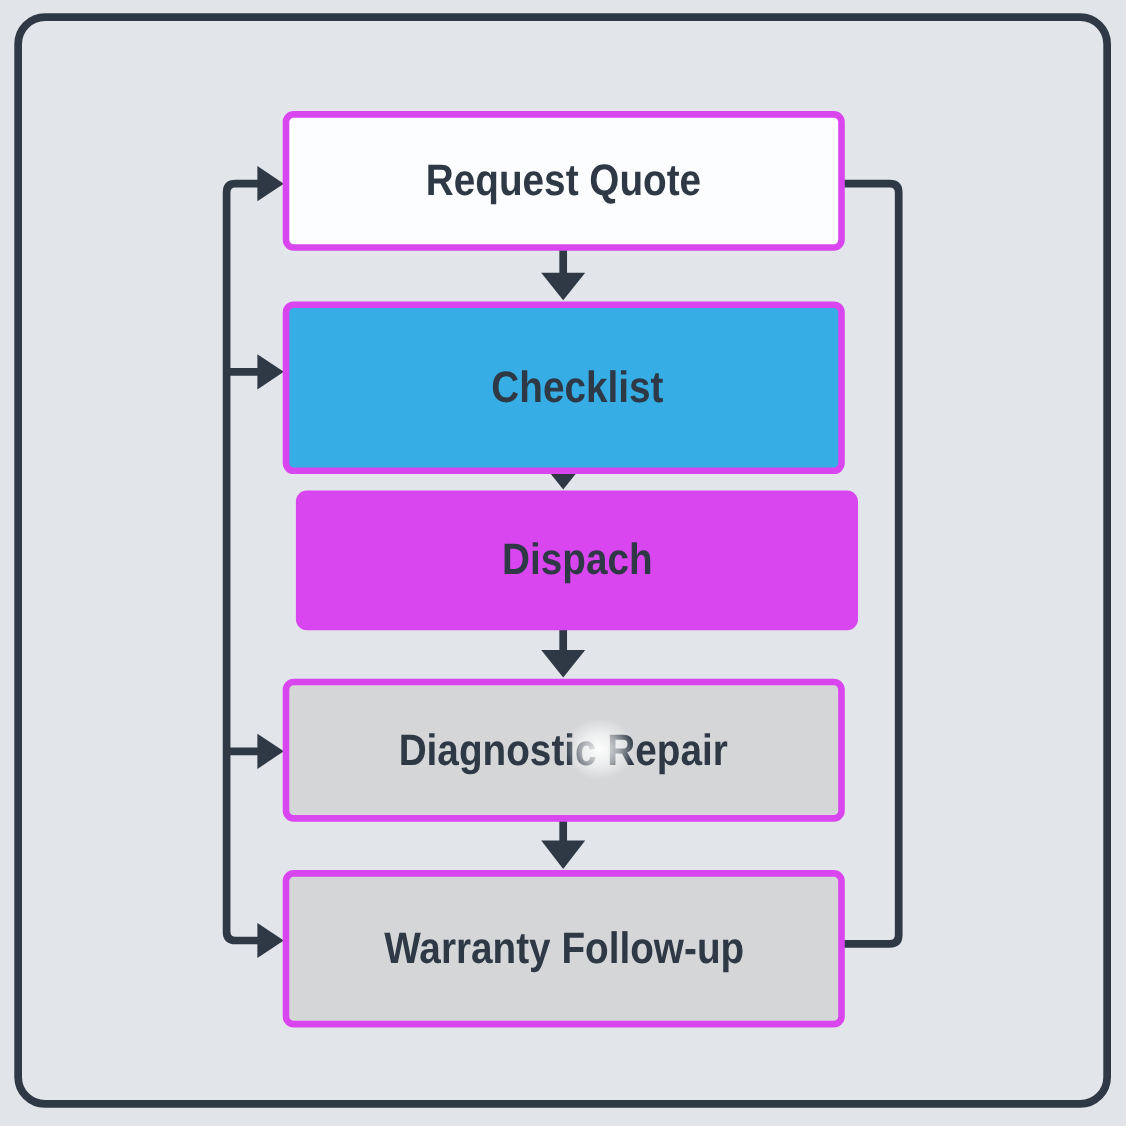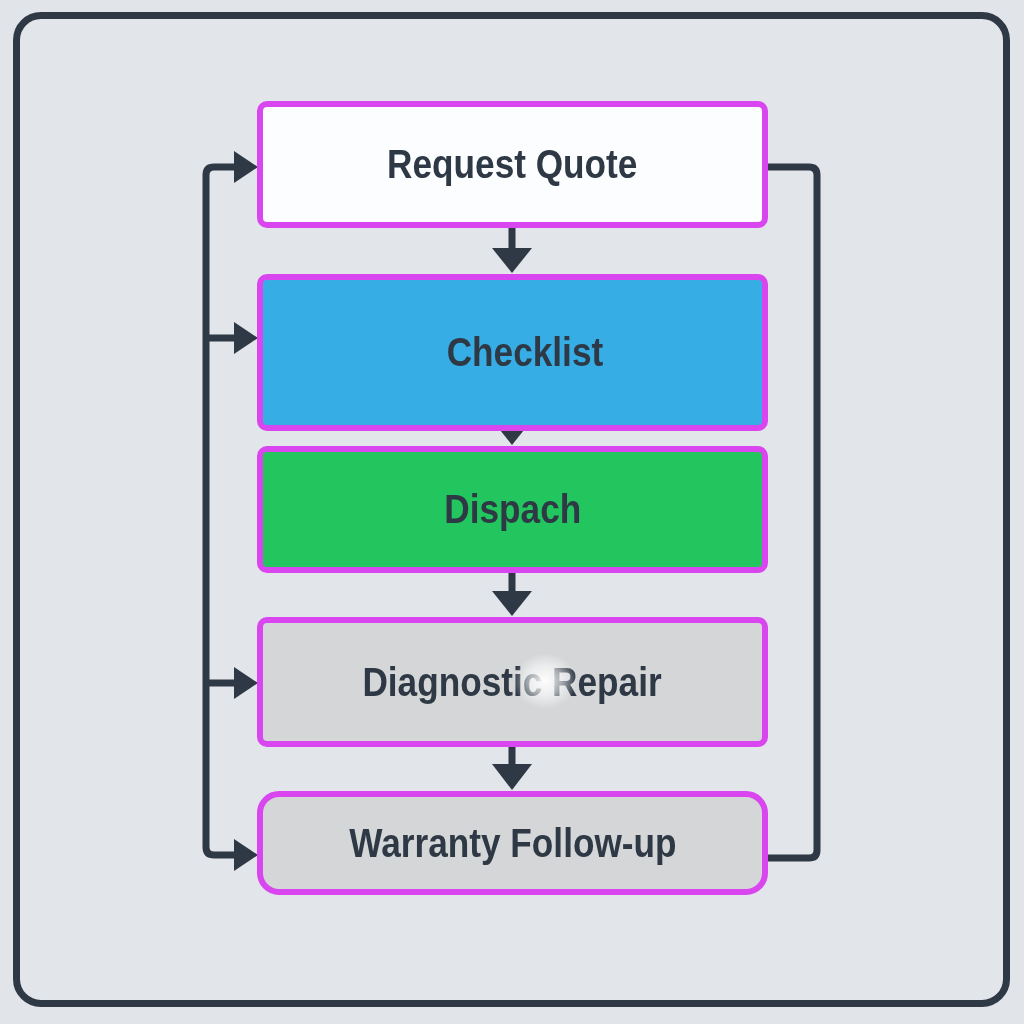--- a/index.html
+++ b/index.html
@@ -45,21 +45,21 @@
     font-weight: 700;
     color: #2e3945;
     letter-spacing: 0px;
     transform: scaleX(0.88);
     white-space: nowrap;
   }
   .node-1 { top: 101px; height: 127px; }
   .node-2 { top: 274px; height: 157px; padding-left: 24px; }
   .node-3 { top: 446px; height: 127px; }
   .node-4 { top: 617px; height: 130px; }
-  .node-5 { top: 791px; height: 104px; border-radius: 22px; }
+  .node-5 { top: 791px; height: 143px; }
   .smudge {
     position: absolute;
     left: 513px;
     top: 653px;
     width: 64px;
     height: 56px;
     background: radial-gradient(closest-side, rgba(255,255,255,0.95), rgba(255,255,255,0.55) 55%, rgba(255,255,255,0));
     pointer-events: none;
   }
   .stroke {
@@ -100,21 +100,21 @@
   </svg>
 
   <div class="node node-1" style="background: rgb(252, 253, 254);">
     <span class="label">Request Quote</span>
   </div>
 
   <div class="node node-2" style="background: rgb(54, 173, 228);">
     <span class="label">Checklist</span>
   </div>
 
-  <div class="node node-3" style="background: #22c55e;">
+  <div class="node node-3" style="background: #d946ef; margin-left: 12px;">
     <span class="label">Dispach</span>
   </div>
 
   <div class="node node-4" style="background: rgb(212, 214, 216);">
     <span class="label">Diagnostic Repair</span>
   </div>
 
   <div class="node node-5" style="background: rgb(212, 214, 216);">
     <span class="label">Warranty Follow-up</span>
   </div>

